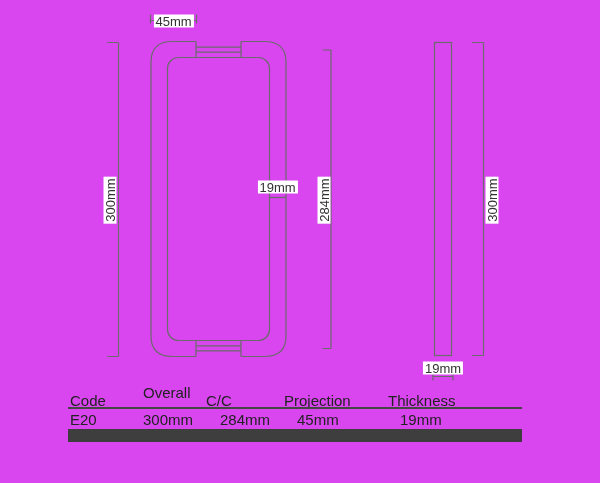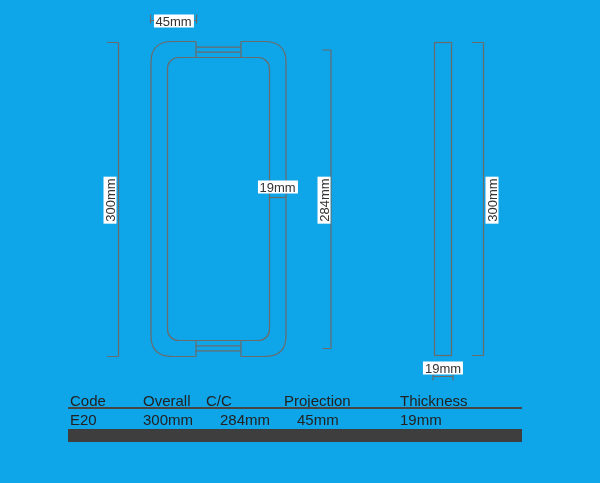--- a/index.html
+++ b/index.html
@@ -1,17 +1,17 @@
 <!DOCTYPE html>
 <html><head>
 <meta charset="utf-8">
 <style>
   html,body { margin:0; padding:0; background:#ffffff; }
   .canvas {
-    position:relative; width:600px; height:483px; background:#0ea5e9;
+    position:relative; width:600px; height:483px; background:#d946ef;
     font-family:"Liberation Sans", sans-serif; overflow:hidden;
   }
   .drawing-svg { position:absolute; left:0; top:0; }
   .dim-label {
     position:absolute; font-size:13px; color:#333333; line-height:1;
     background:#ffffff; padding:0 2px; white-space:nowrap;
     transform:translate(-50%,-50%);
   }
   .dim-label.vert { transform:translate(-50%,-50%) rotate(-90deg); }
   .th-cell, .td-cell {
@@ -51,24 +51,24 @@
   <span class="dim-label" style="left:277.5px; top:187px;">19mm</span>
 
   <span class="dim-label vert" style="left:323.5px; top:199.5px;">284mm</span>
 
   <span class="dim-label vert" style="left:491.5px; top:199.5px;">300mm</span>
 
   <span class="dim-label" style="left:443px; top:367.5px;">19mm</span>
 
   <div>
     <span class="th-cell" style="left:70px;  top:393px;">Code</span>
-    <span class="th-cell" style="left:143px; top:393px;">Overall</span>
+    <span class="th-cell" style="left:143px; top:385px;">Overall</span>
     <span class="th-cell" style="left:206px; top:393px;">C/C</span>
     <span class="th-cell" style="left:284px; top:393px;">Projection</span>
-    <span class="th-cell" style="left:400px; top:393px;">Thickness</span>
+    <span class="th-cell" style="left:388px; top:393px;">Thickness</span>
 
     <div class="rule" style="top:406.5px;"></div>
 
     <span class="td-cell" style="left:70px;  top:412px;">E20</span>
     <span class="td-cell" style="left:143px; top:412px;">300mm</span>
     <span class="td-cell" style="left:220px; top:412px;">284mm</span>
     <span class="td-cell" style="left:297px; top:412px;">45mm</span>
     <span class="td-cell" style="left:400px; top:412px;">19mm</span>
 
     <div class="bar" style="top:428.5px;"></div>

